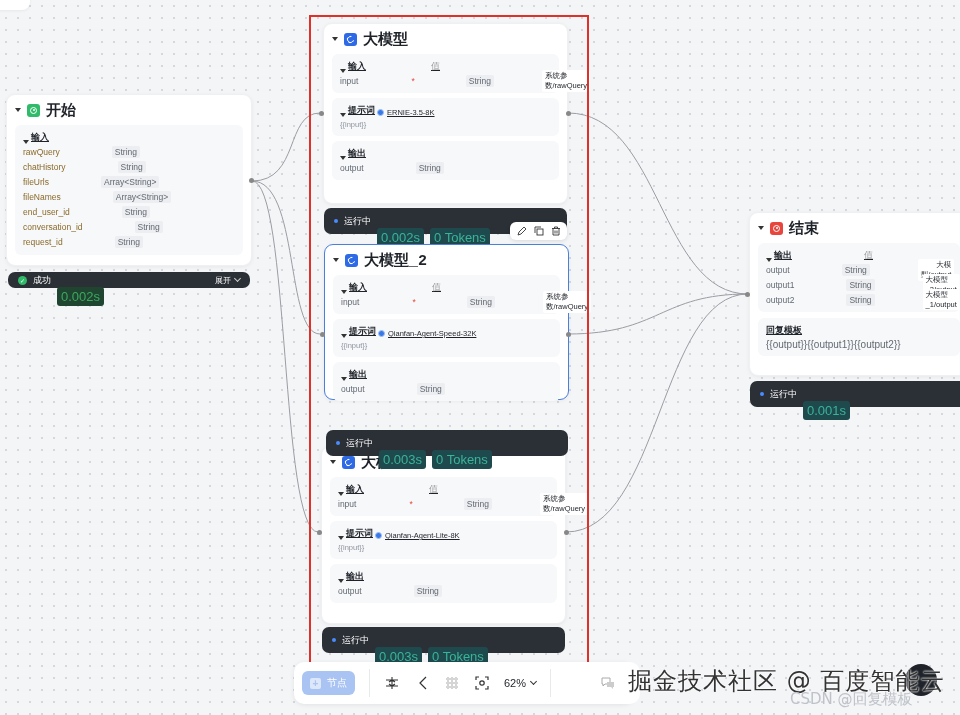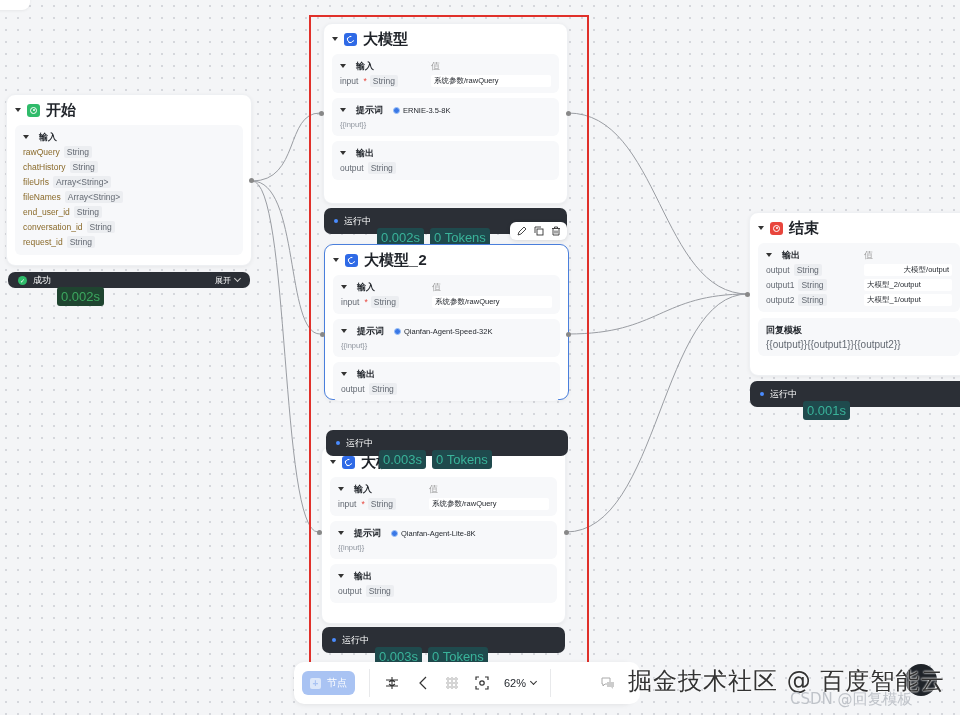--- a/index.html
+++ b/index.html
@@ -21,23 +21,23 @@
   .caret { width: 0; height: 0; border-left: 3px solid transparent; border-right: 3px solid transparent; border-top: 4px solid #333; display: inline-block; }
   .node-icon { width: 13px; height: 13px; border-radius: 3px; display: flex; align-items: center; justify-content: center; }
   .node-icon.green { background: #2fbb6a; }
   .node-icon.blue { background: #2f6ae6; }
   .node-icon.red { background: #e8453c; }
   .node-icon .inner-ring { width: 7px; height: 7px; border: 1.5px solid #fff; border-radius: 50%; display: flex; align-items: center; justify-content: center; }
   .node-icon .inner-dot { width: 2px; height: 2px; background: #fff; border-radius: 50%; }
   .node-icon .inner-swirl { width: 7px; height: 7px; border: 1.5px solid #fff; border-radius: 50%; border-right-color: transparent; transform: rotate(-30deg); }
   .node-title { font-size: 15px; font-weight: bold; color: #1f2329; font-family: Liberation Mono, monospace; }
   .section { background: #f7f8fa; border-radius: 6px; margin: 0 8px 5px 8px; padding: 5px 8px; }
-  .sec-head { display: flex; align-items: center; gap: 10px; font-size: 9px; font-weight: bold; color: #1f2329; height: 14px; }
+  .sec-head { display: flex; align-items: flex-end; gap: 2px; font-size: 9px; font-weight: bold; color: #1f2329; height: 14px; text-decoration: underline; }
   .sec-head .val-col { margin-left: auto; width: 120px; color: #999; font-weight: normal; }
-  .row { display: flex; align-items: center; height: 15px; font-size: 8.5px; }
+  .row { display: flex; align-items: center; height: 15px; font-size: 8.5px; gap: 48px; }
   .var-name { color: #8a6a2a; margin-right: 4px; }
   .var-name.gray { color: #646a73; }
   .req { color: #e8453c; margin-left: 1px; margin-right: 3px; }
   .type-tag { background: #eceef1; color: #646a73; padding: 1px 3px; border-radius: 2px; font-size: 8.5px; }
   .val-tag { margin-left: auto; width: 120px; font-size: 7.5px; color: #1f2329; background: #fff; padding: 1px 3px; border-radius: 2px; }
   .model-name { font-size: 7.5px; color: #1f2329; font-weight: normal; display: flex; align-items: center; gap: 3px; }
   .model-dot { width: 7px; height: 7px; border-radius: 50%; background: #3a78e6; border: 1.5px solid #9cc1f7; }
   .prompt-text { font-size: 7.5px; color: #8f959e; height: 14px; display: flex; align-items: center; }
   .status-bar { position: absolute; background: #2b2f36; border-radius: 7px; display: flex; align-items: center; padding: 0 10px; gap: 6px; color: #fff; font-size: 9px; }
   .status-dot { width: 4px; height: 4px; border-radius: 50%; background: #4a8cff; }

